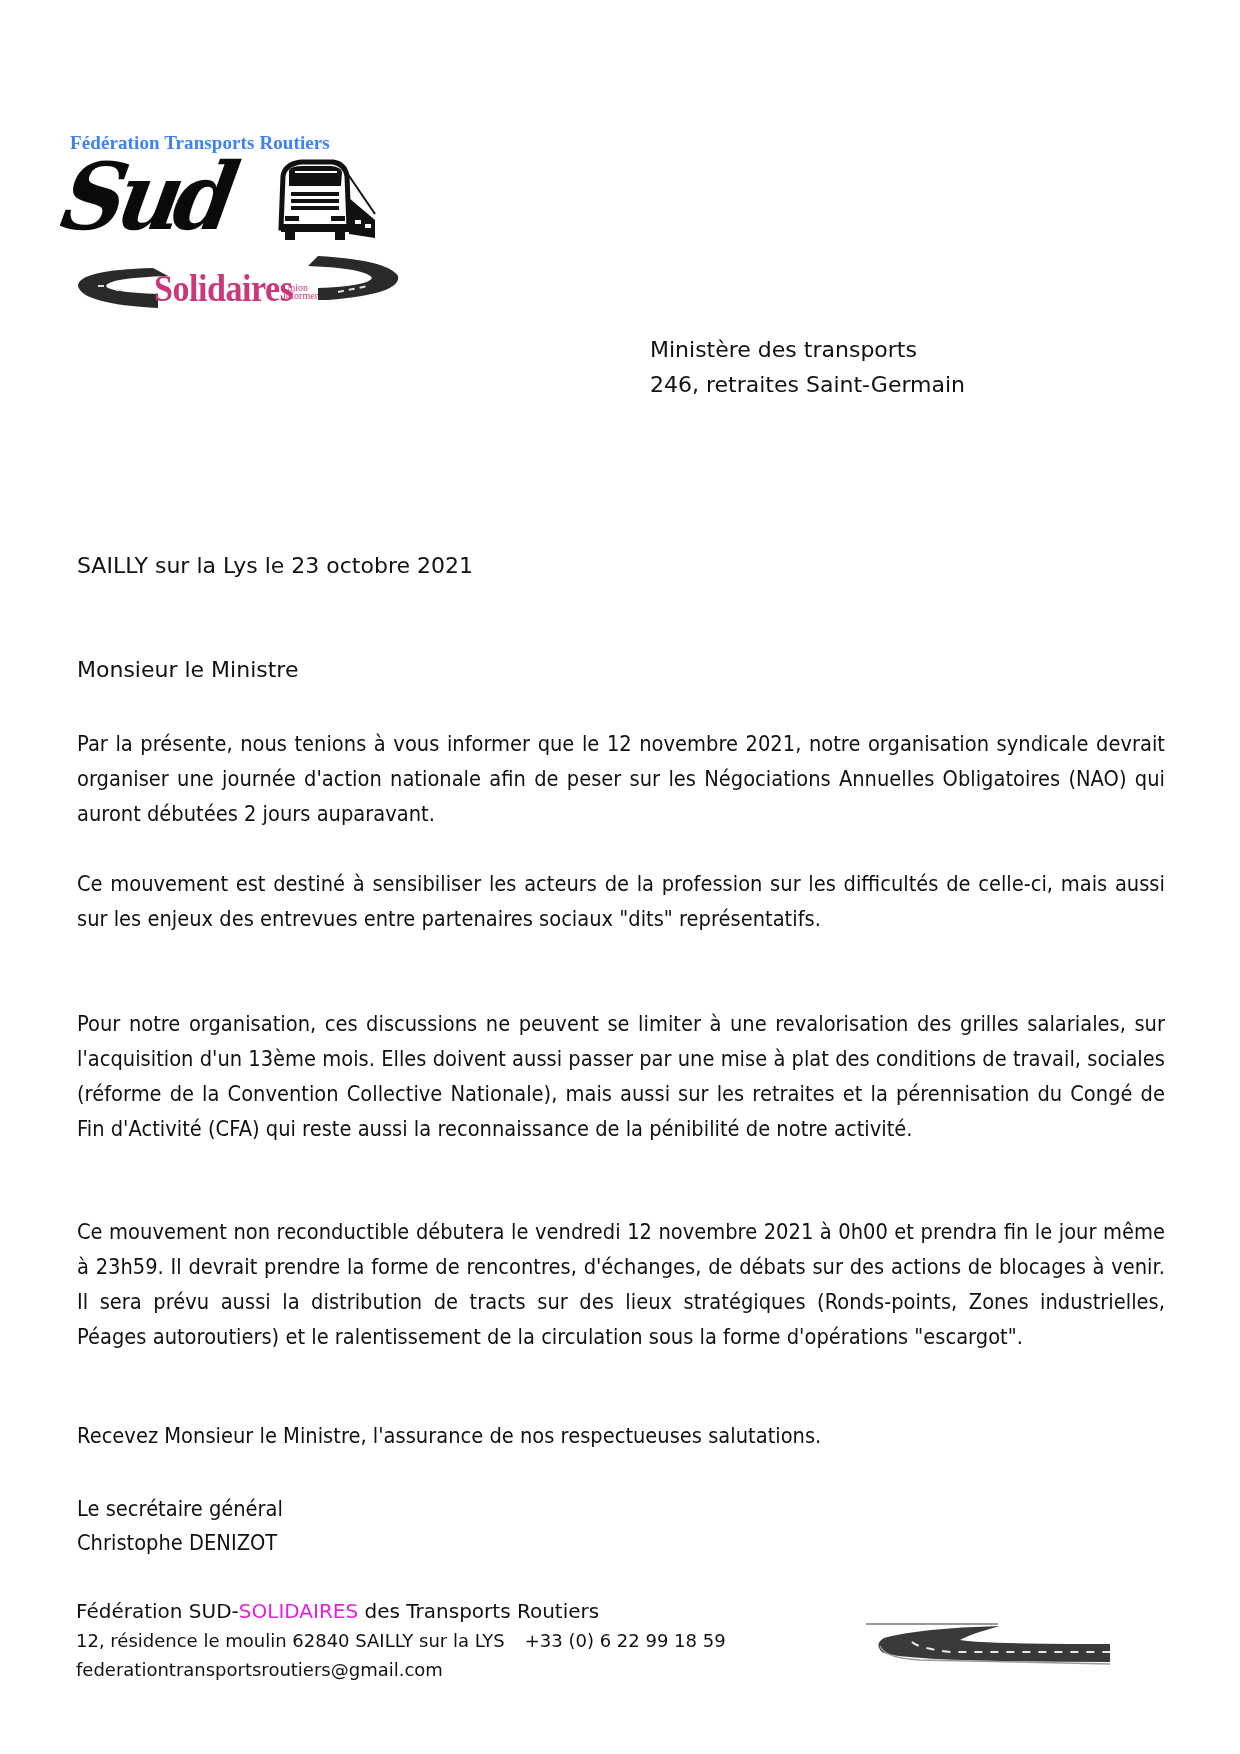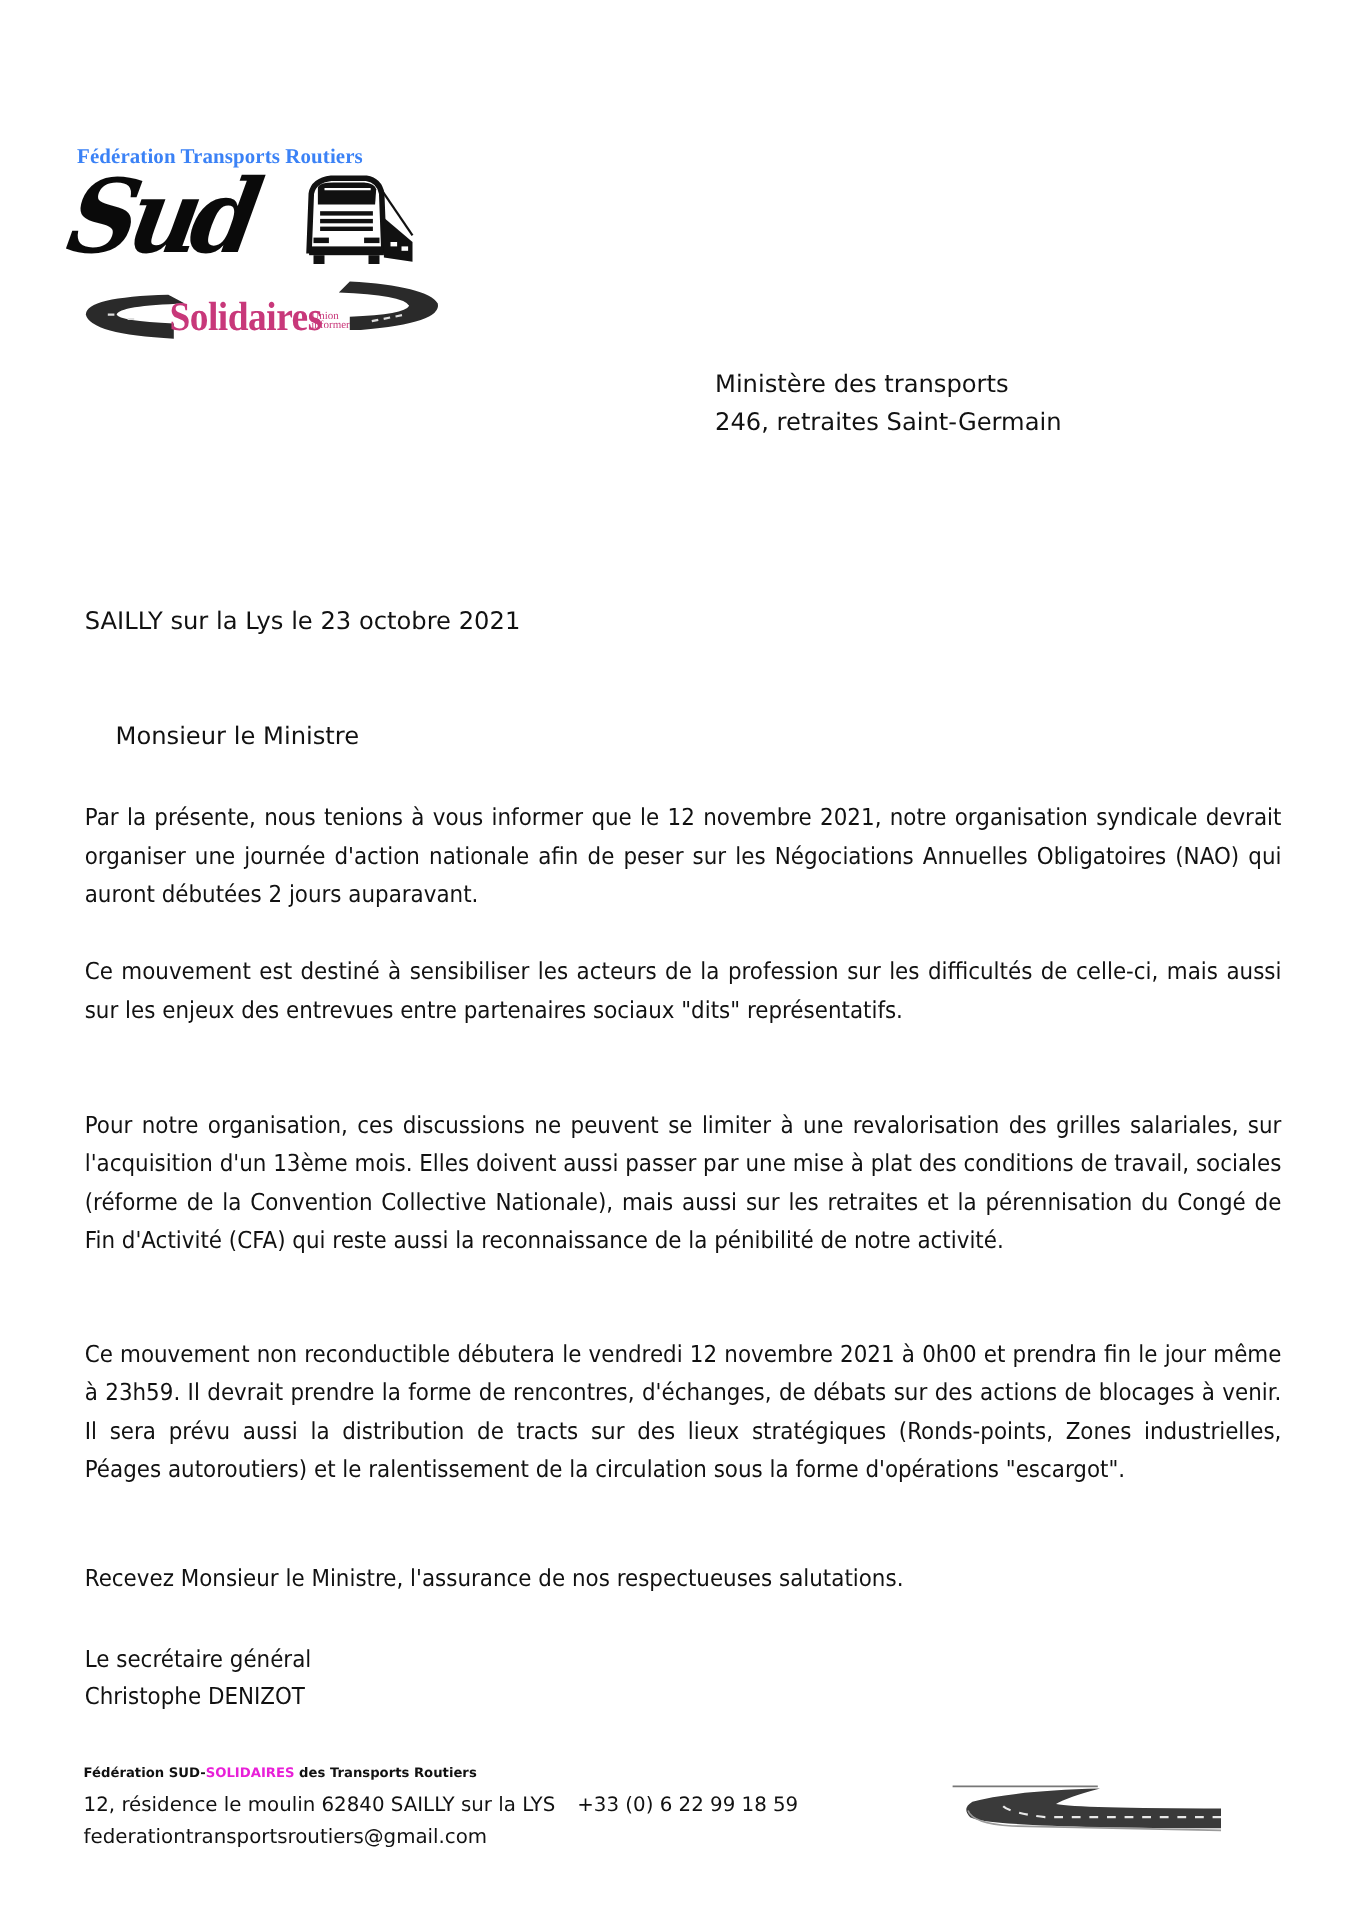--- a/index.html
+++ b/index.html
@@ -117,21 +117,20 @@
       top: 553px;
       white-space: nowrap;
       font-size: 22px;
     }
     .salutation {
       position: absolute;
       left: 77px;
       top: 657px;
       white-space: nowrap;
       font-size: 22px;
-      margin-left: 28px;
     }
 
     .para {
       position: absolute;
       left: 77px;
       width: 1088px;
       font-size: 21.3px;
       line-height: 35px;
       text-align: justify;
       margin: 0;
@@ -168,22 +167,22 @@
     .footer {
       position: absolute;
       left: 76px;
       top: 1597px;
       font-size: 18px;
       line-height: 29px;
       color: #111;
     }
     .footer div { white-space: nowrap; }
     .footer-title {
-      font-weight: bold;
-      font-size: 12px;
+      font-weight: normal;
+      font-size: 20px;
     }
     .footer-title .magenta {
       color: #e81fd8;
     }
     .footer-address .gap {
       display: inline-block;
       width: 20px;
     }
 
     .footer-road {

